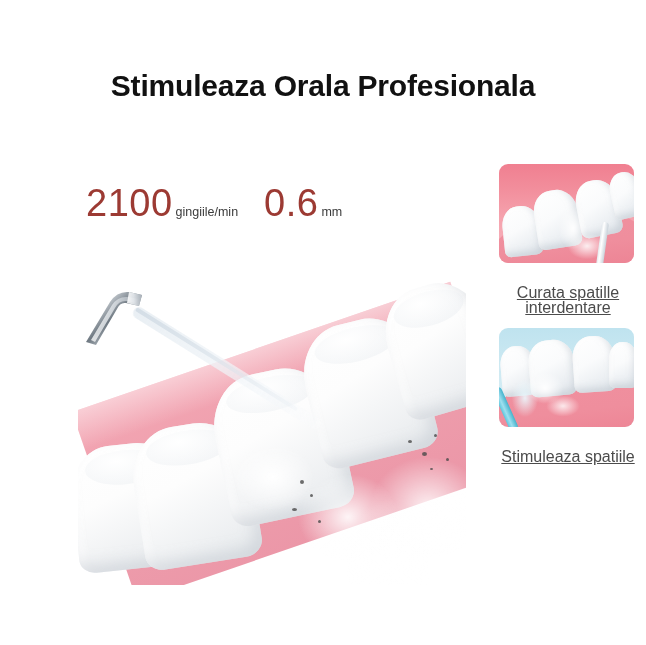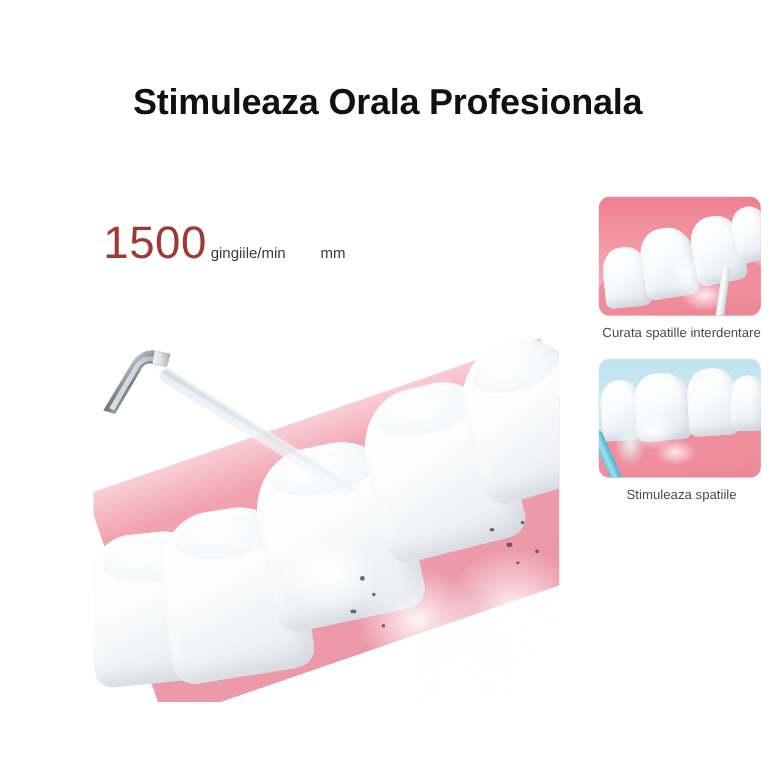--- a/index.html
+++ b/index.html
@@ -254,43 +254,45 @@
     background: linear-gradient(90deg,#e3e8ec,#ffffff 35%,#c9d2da);
     border-radius: 3px;
   }
   .nozzle-blue {
     position: absolute;
     width: 9px;
     background: linear-gradient(90deg,#5ec6dd,#9fe0ef 40%,#45b3cd);
     border-radius: 4px;
   }
   .feature-caption {
-    margin-top: 8px;
+    margin-top: 23px;
     text-align: center;
-    font-size: 11px;
+    font-size: 16px;
     line-height: 14.5px;
     color: #4b4b4b;
     font-weight: 400;
+    text-decoration: underline;
   }
 </style>
 </head>
 <body>
 
 <div id="page-title">Stimuleaza Orala Profesionala</div>
 
 <div id="spec-row">
 
   <div class="spec-group">
-    <span class="spec-value">1500</span>
+    <span class="spec-value">2100</span>
     <span class="spec-unit">gingiile/min</span>
   </div>
 
   <div id="spec-gap"></div>
 
   <div class="spec-group">
+    <span class="spec-value">0.6</span>
     <span class="spec-unit">mm</span>
   </div>
 
 </div>
 
 <div id="hero-illustration">
 
   <div class="hero-gum">
     <div class="hero-gum-shine"></div>
   </div>

